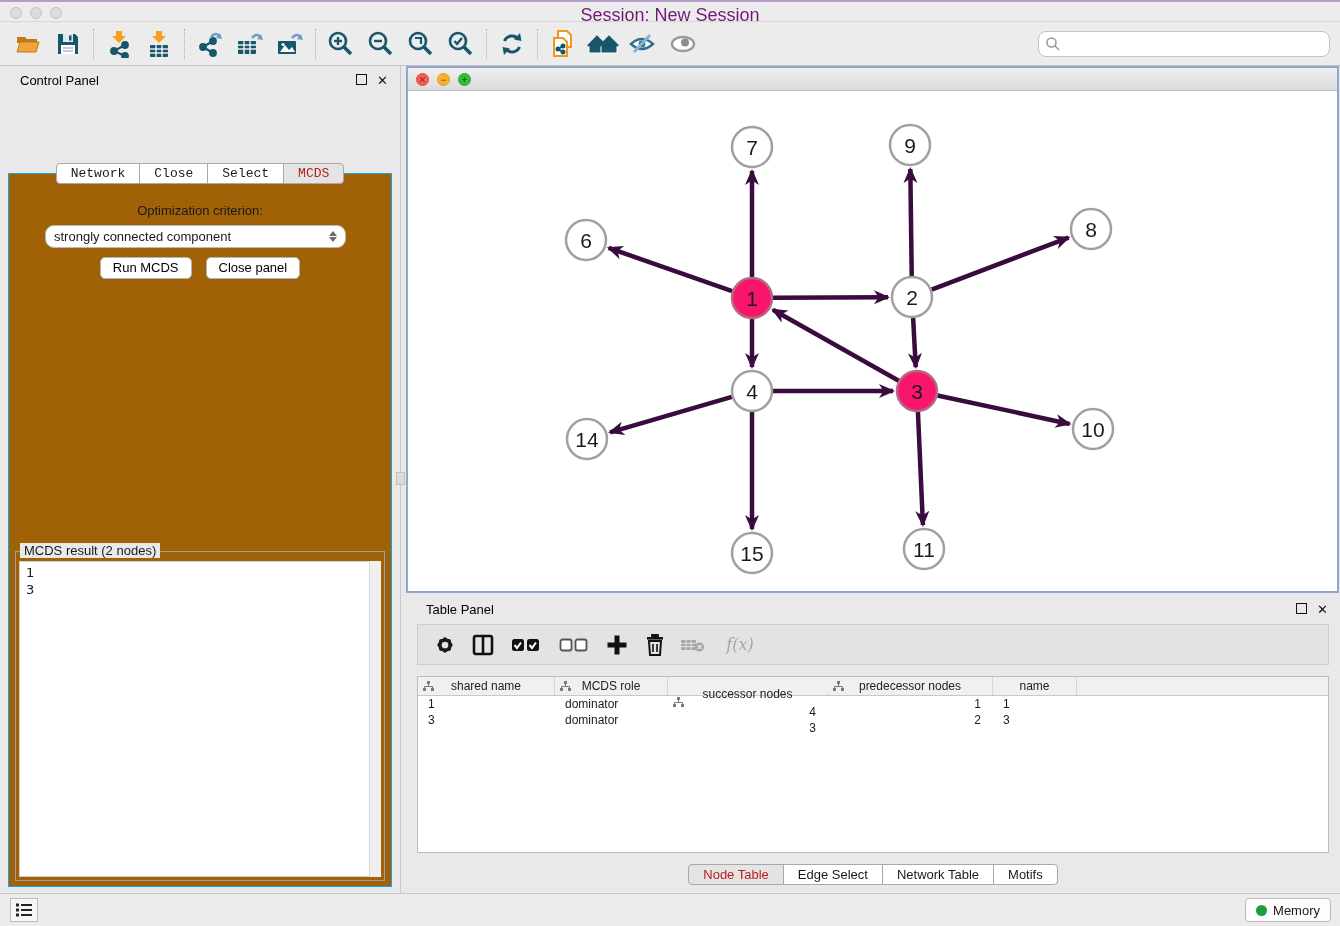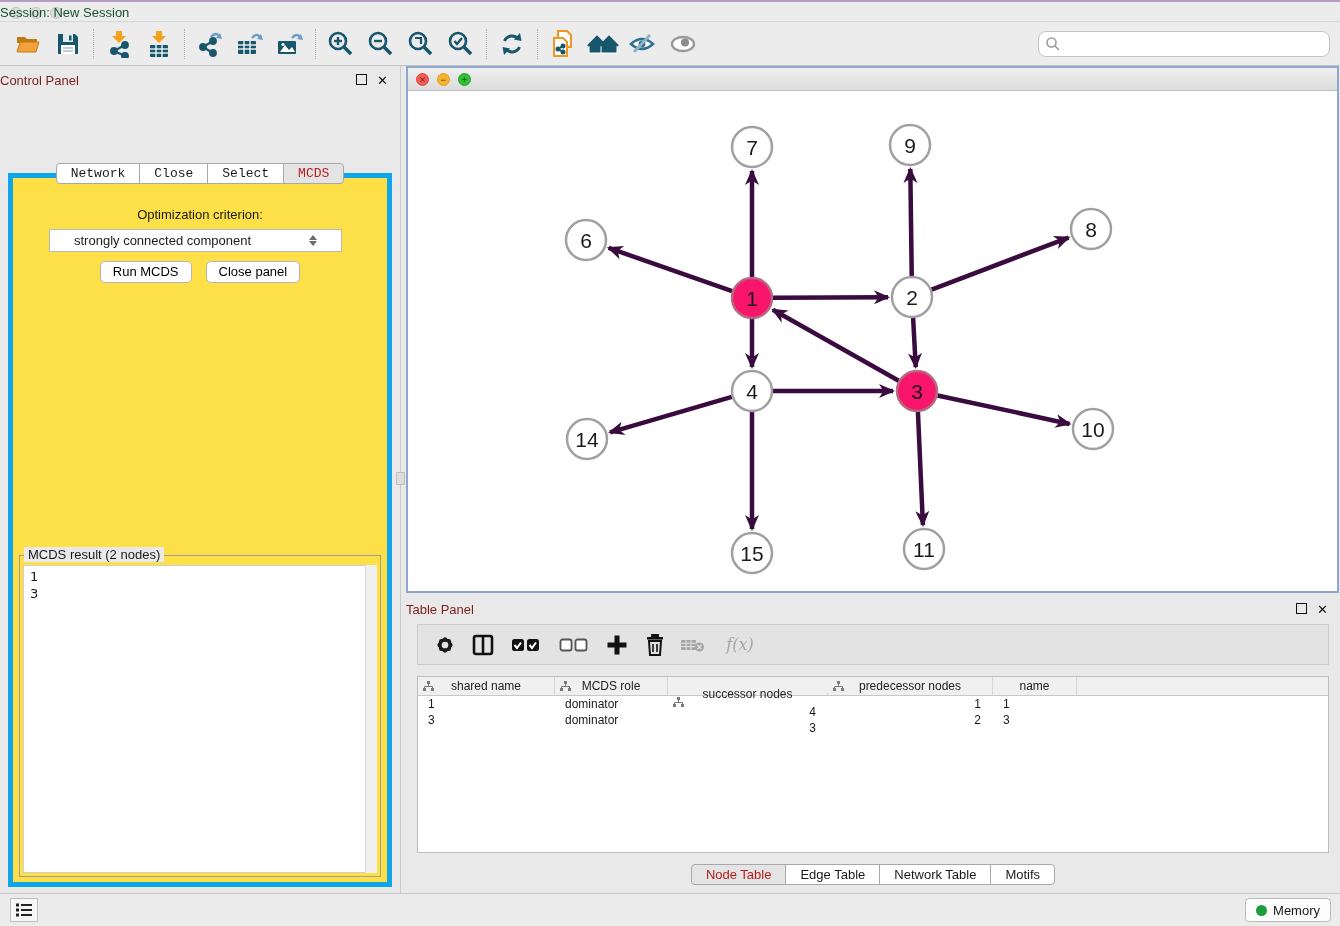--- a/index.html
+++ b/index.html
@@ -5,52 +5,52 @@
   * { margin:0; padding:0; box-sizing:border-box; }
   html,body { width:1340px; height:926px; overflow:hidden; }
   body { font-family:"Liberation Sans","DejaVu Sans",sans-serif; font-size:13px; color:#1a1a1a;
          background:#e9e9e9; position:relative; }
 
   
   .titlebar { position:absolute; left:0; top:0; width:1340px; height:22px;
               background:#ececec; border-top:2px solid #b79bc8; border-bottom:1px solid #d8d8d8; }
   .titlebar .traffic { position:absolute; left:10px; top:5px; display:flex; gap:8px; }
   .titlebar .traffic span { width:12px; height:12px; border-radius:50%; background:#dcdcdc; border:1px solid #c3c3c3; }
-  .titlebar .wtitle { position:absolute; left:0; right:0; top:3px; text-align:left; color:#14532d; font-size:13px; }
+  .titlebar .wtitle { position:absolute; left:0; right:0; top:3px; text-align:center; color:#701a75; font-size:18px; }
 
   
   .toolbar { position:absolute; left:0; top:23px; width:1340px; height:43px; background:#ececec;
              border-bottom:1px solid #c2c2c2; display:flex; align-items:center; padding-left:8px; }
   .tb-btn { width:40px; height:34px; display:flex; align-items:center; justify-content:center; }
   .tb-sep { width:1px; height:30px; margin:0 5px; border-left:1px dotted #b0b0b0; }
   .searchbox { position:absolute; right:10px; top:8px; width:292px; height:26px; background:#fff;
                border:1px solid #c4c4c4; border-radius:8px; display:flex; align-items:center; padding-left:6px; }
   .searchbox input { border:none; outline:none; flex:1; height:20px; font-size:13px; background:transparent; }
 
   
   .control-panel { position:absolute; left:0; top:66px; width:401px; height:827px; background:#e9e9e9;
                    border-right:1px solid #c9c9c9; }
   .panel-header { position:relative; height:28px; }
-  .panel-header .ptitle { position:absolute; left:0; top:7px; font-size:13px; color:#7f1d1d; }
+  .panel-header .ptitle { position:absolute; left:20px; top:7px; font-size:13px; color:#000000; }
   .panel-icons { position:absolute; right:12px; top:7px; display:flex; gap:10px; font-size:13px; color:#111; }
   .float-icon { width:11px; height:11px; border:1.5px solid #111; display:inline-block; margin-top:1px; }
   .close-icon { font-weight:bold; }
 
   .tabs-row { position:absolute; left:0; right:0; top:97px; display:flex; justify-content:center; z-index:2;font-family:Liberation Mono, monospace; }
   .mac-tab { height:21px; line-height:19px; padding:0 14px; background:#fff; border:1px solid #a8a8a8;
              margin-left:-1px; font-size:13px; cursor:default; }
   .mac-tab:first-child { border-radius:4px 0 0 4px; margin-left:0; }
   .mac-tab:last-child { border-radius:0 4px 4px 0; }
   .mac-tab.sel { background:#e4e4e4; color:#b91c1c; }
 
   .tab-content { position:absolute; left:8px; right:8px; top:107px; bottom:6px;
-                 border:5px solid #0ea5e9; background:#fde047; }
+                 border:1px solid #0ea5e9; background:#a16207; }
   .opt-label { position:absolute; left:0; right:0; top:29px; text-align:center; }
   .dropdown { position:absolute; left:36px; right:45px; top:51px; height:23px; background:#fff;
-              border:1px solid #b9b9b9; border-radius:0; display:flex; align-items:center; padding:0 24px; }
+              border:1px solid #b9b9b9; border-radius:9px; display:flex; align-items:center; padding:0 8px; }
   .dropdown .dd-text { flex:1; font-size:13px; }
   .stepper { display:flex; flex-direction:column; gap:1px; }
   .stepper i { width:0; height:0; border-left:4px solid transparent; border-right:4px solid transparent; }
   .stepper .up { border-bottom:5px solid #6a6a6a; }
   .stepper .dn { border-top:5px solid #6a6a6a; }
   .btn-row { position:absolute; left:0; right:0; top:83px; display:flex; justify-content:center; gap:14px; }
   .mac-btn { height:22px; line-height:20px; padding:0 12px; background:#fff; border:1px solid #b4b4b4;
              border-radius:5px; font-size:13px; }
 
   .result-group { position:absolute; left:6px; right:6px; top:377px; bottom:5px; border:1px solid #9f9f9f; }
@@ -506,21 +506,21 @@
           <div class="dt-cell c1 al">dominator</div>
           <div class="dt-cell c2 ar">3</div>
           <div class="dt-cell c3 ar">2</div>
           <div class="dt-cell c4 al">3</div>
         </div>
       </div>
   </div>
 
   <div class="tp-tabs" id="tp-tabs">
       <div class="mac-tab sel">Node Table</div>
-      <div class="mac-tab">Edge Table</div>
+      <div class="mac-tab">Edge Select</div>
       <div class="mac-tab">Network Table</div>
       <div class="mac-tab">Motifs</div>
     </div>
 </div>
 
 <div class="statusbar">
   <div class="sb-left">
     <svg width="18" height="16" viewBox="0 0 18 16">
       <g fill="#222">
         <rect x="1" y="1.5" width="3" height="3"></rect>

